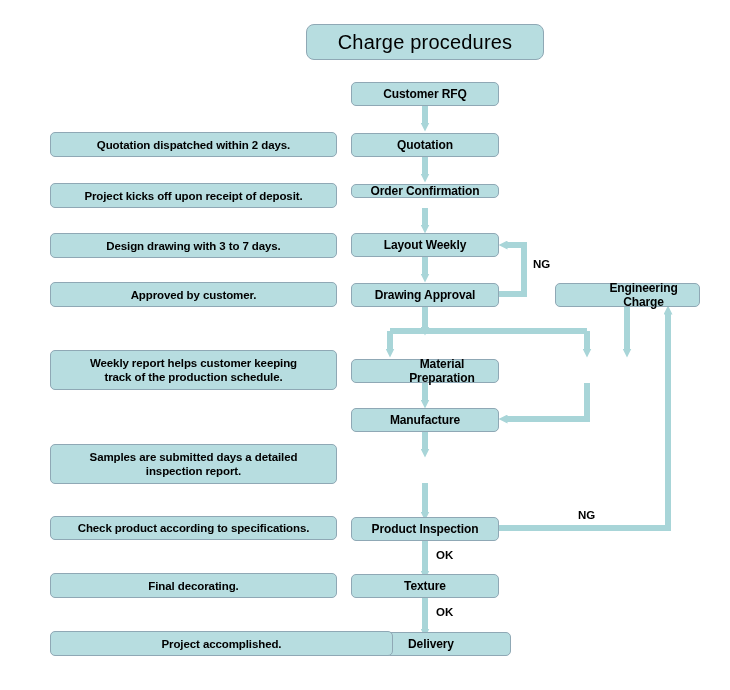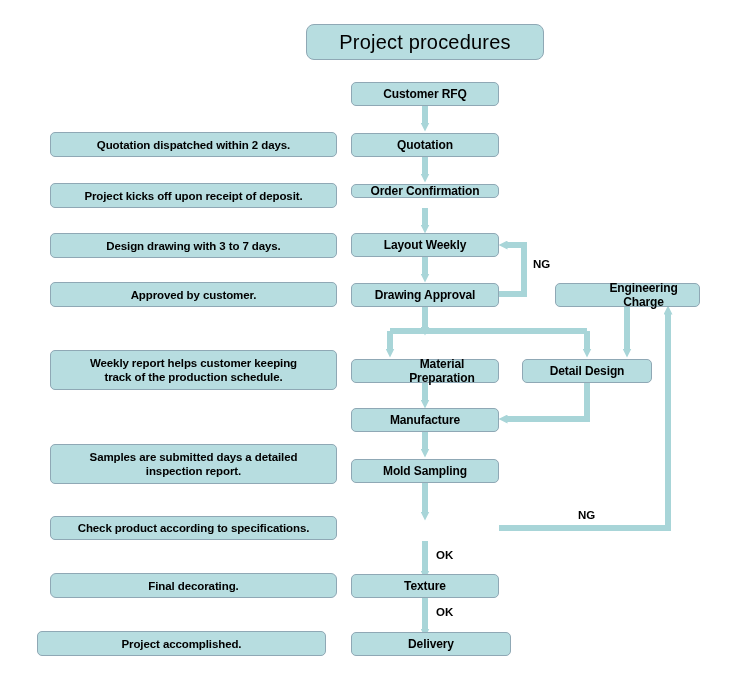--- a/index.html
+++ b/index.html
@@ -105,46 +105,45 @@
       <line x1="425" y1="483" x2="425" y2="513" marker-end="url(#ah)"></line>
 
       <path d="M499,528 L668,528 L668,313" marker-end="url(#ah)"></path>
 
       <line x1="425" y1="541" x2="425" y2="572" marker-end="url(#ah)"></line>
 
       <line x1="425" y1="598" x2="425" y2="630" marker-end="url(#ah)"></line>
     </g>
   </svg>
 
-  <div class="node title-node" style="left:306px; top:24px; width:238px; height:36px;">Project procedures</div>
+  <div class="node title-node" style="left:306px; top:24px; width:238px; height:36px;">Charge procedures</div>
 
   <div class="node" style="left:351px; top:82px; width:148px; height:24px;">Customer RFQ</div>
 
   <div class="node" style="left:351px; top:133px; width:148px; height:24px;">Quotation</div>
 
   <div class="node" style="left:351px; top:184px; width:148px; height:14px;">Order Confirmation</div>
 
   <div class="node" style="left:351px; top:233px; width:148px; height:24px;">Layout Weekly</div>
 
   <div class="node" style="left:351px; top:283px; width:148px; height:24px;">Drawing Approval</div>
 
   <div class="node" style="left:351px; top:359px; width:148px; height:24px;padding-left:34px;">Material Preparation</div>
 
   <div class="node" style="left:351px; top:408px; width:148px; height:24px;">Manufacture</div>
 
-  <div class="node" style="left:351px; top:459px; width:148px; height:24px;">Mold Sampling</div>
 
+  <div class="node" style="left:351px; top:517px; width:148px; height:24px;">Product Inspection</div>
 
   <div class="node" style="left:351px; top:574px; width:148px; height:24px;">Texture</div>
 
   <div class="node" style="left:351px; top:632px; width:160px; height:24px;">Delivery</div>
 
   <div class="node" style="left:555px; top:283px; width:145px; height:24px;padding-left:32px;">Engineering Charge</div>
 
-  <div class="node" style="left:522px; top:359px; width:130px; height:24px;">Detail Design</div>
 
   <div class="node note" style="left:50px; top:132px; width:287px; height:25px;">Quotation dispatched within 2 days.</div>
 
   <div class="node note" style="left:50px; top:183px; width:287px; height:25px;">Project kicks off upon receipt of deposit.</div>
 
   <div class="node note" style="left:50px; top:233px; width:287px; height:25px;">Design drawing with 3 to 7 days.</div>
 
   <div class="node note" style="left:50px; top:350px; width:287px; height:40px; flex-direction:column;">
     <span>Weekly report helps customer keeping</span>
     <span>track of the production schedule.</span>
@@ -152,23 +151,23 @@
 
   <div class="node note" style="left:50px; top:282px; width:287px; height:25px;">Approved by customer.</div>
 
   <div class="node note" style="left:50px; top:444px; width:287px; height:40px; flex-direction:column;">
     <span>Samples are submitted days a detailed</span>
     <span>inspection report.</span>
   </div>
 
   <div class="node note" style="left:50px; top:516px; width:287px; height:24px;">Check product according to specifications.</div>
 
-  <div class="node note" style="left:50px; top:573px; width:287px; height:25px;border-radius:6px;">Final decorating.</div>
+  <div class="node note" style="left:50px; top:573px; width:287px; height:25px;">Final decorating.</div>
 
-  <div class="node note" style="left:37px; top:631px; width:289px; height:25px;text-align:center;">Project accomplished.</div>
+  <div class="node note" style="left:50px; top:631px; width:343px; height:25px;text-align:center;">Project accomplished.</div>
 
   <div class="edge-label" style="left:533px; top:258px;">NG</div>
 
   <div class="edge-label" style="left:578px; top:509px;">NG</div>
 
   <div class="edge-label" style="left:436px; top:549px;">OK</div>
 
   <div class="edge-label" style="left:436px; top:606px;">OK</div>
 
 </div>

